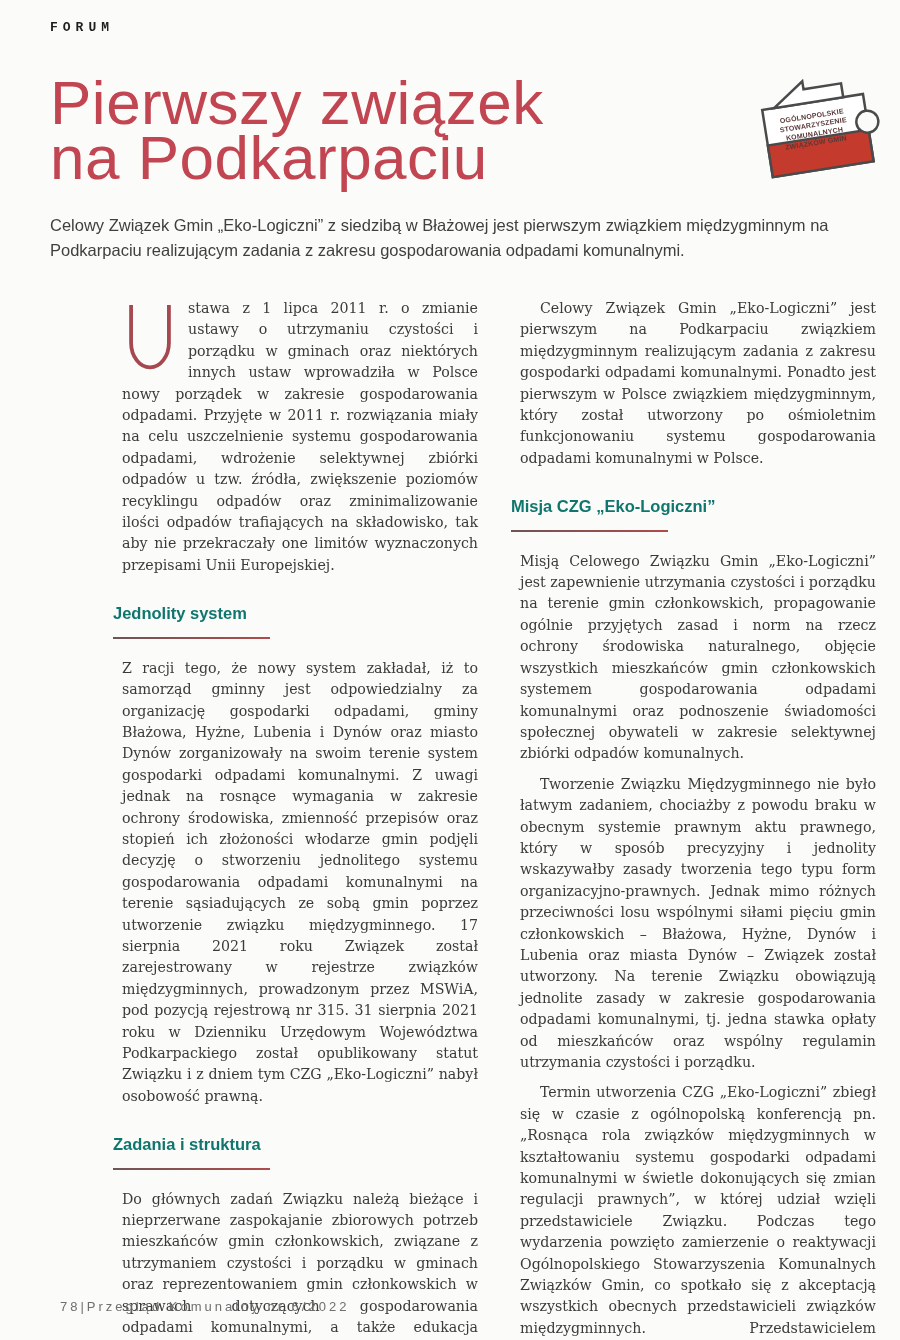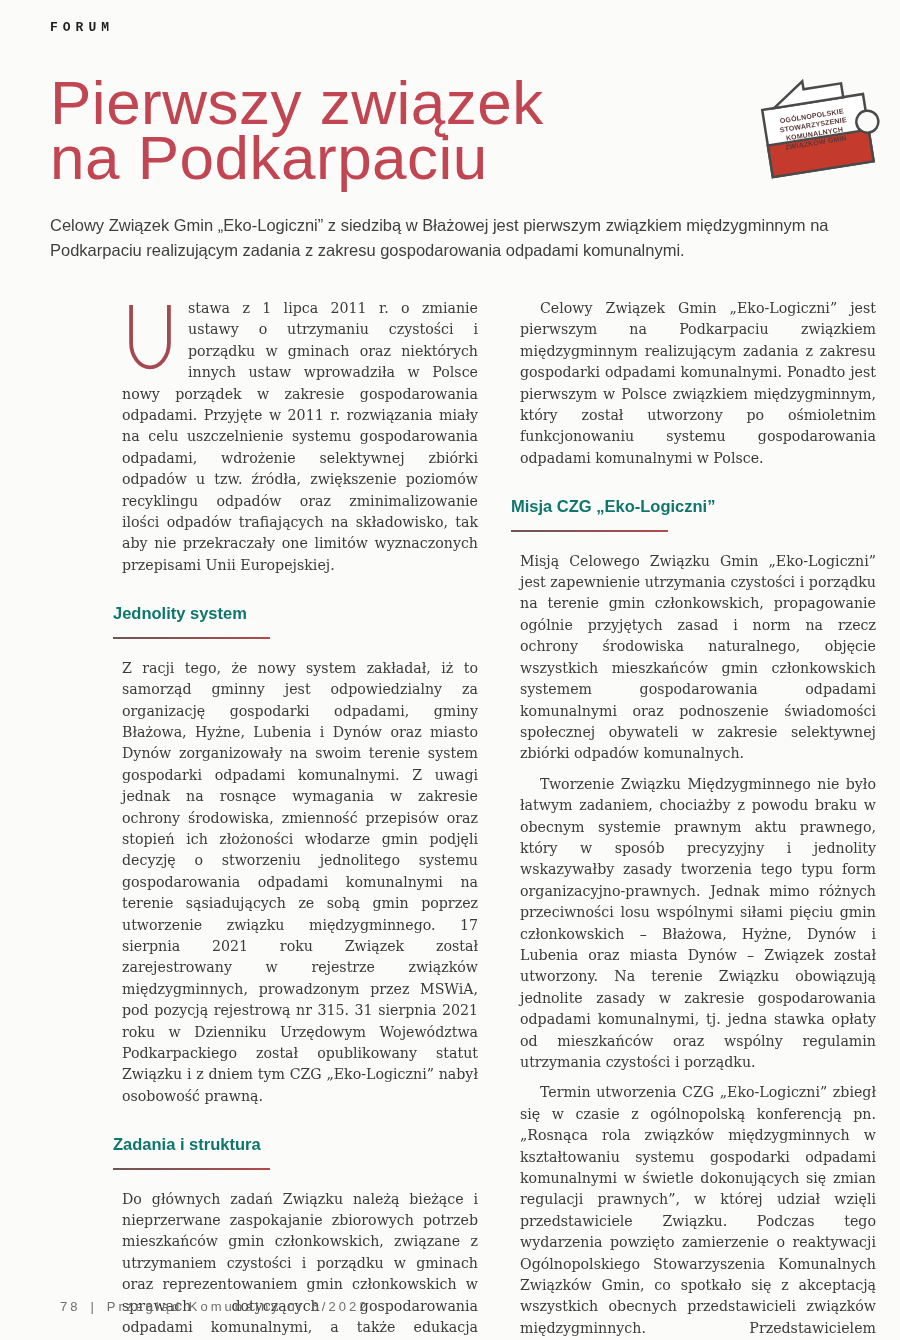--- a/index.html
+++ b/index.html
@@ -32,21 +32,21 @@
   .dropcap-svg { float:left; width:52px; height:70px; margin:5px 12px 0 2px; }
   .sec-h {
     font-family:"Liberation Sans", sans-serif; font-size:16.5px; font-weight:bold;
     color:#0f766e; margin-top:27px;
   }
   .sec-rule {
     width:157px; height:2px; border:none; margin:12px 0 19px;
     background:linear-gradient(90deg,#6e5555,#b14b4b);
   }
   .footer {
-    position:absolute; left:60px; bottom:26px; display:flex; gap:10px;
+    position:absolute; left:60px; bottom:26px; display:flex; gap:0;
     font-size:13px; letter-spacing:3px; color:#6f6f6f;
   }
   .logo-text { font-size:7px; font-weight:bold; fill:#5a3838; letter-spacing:0.2px; }
 </style>
 </head>
 <body>
 
 <div class="page">
 
   <div class="kicker">FORUM</div>

